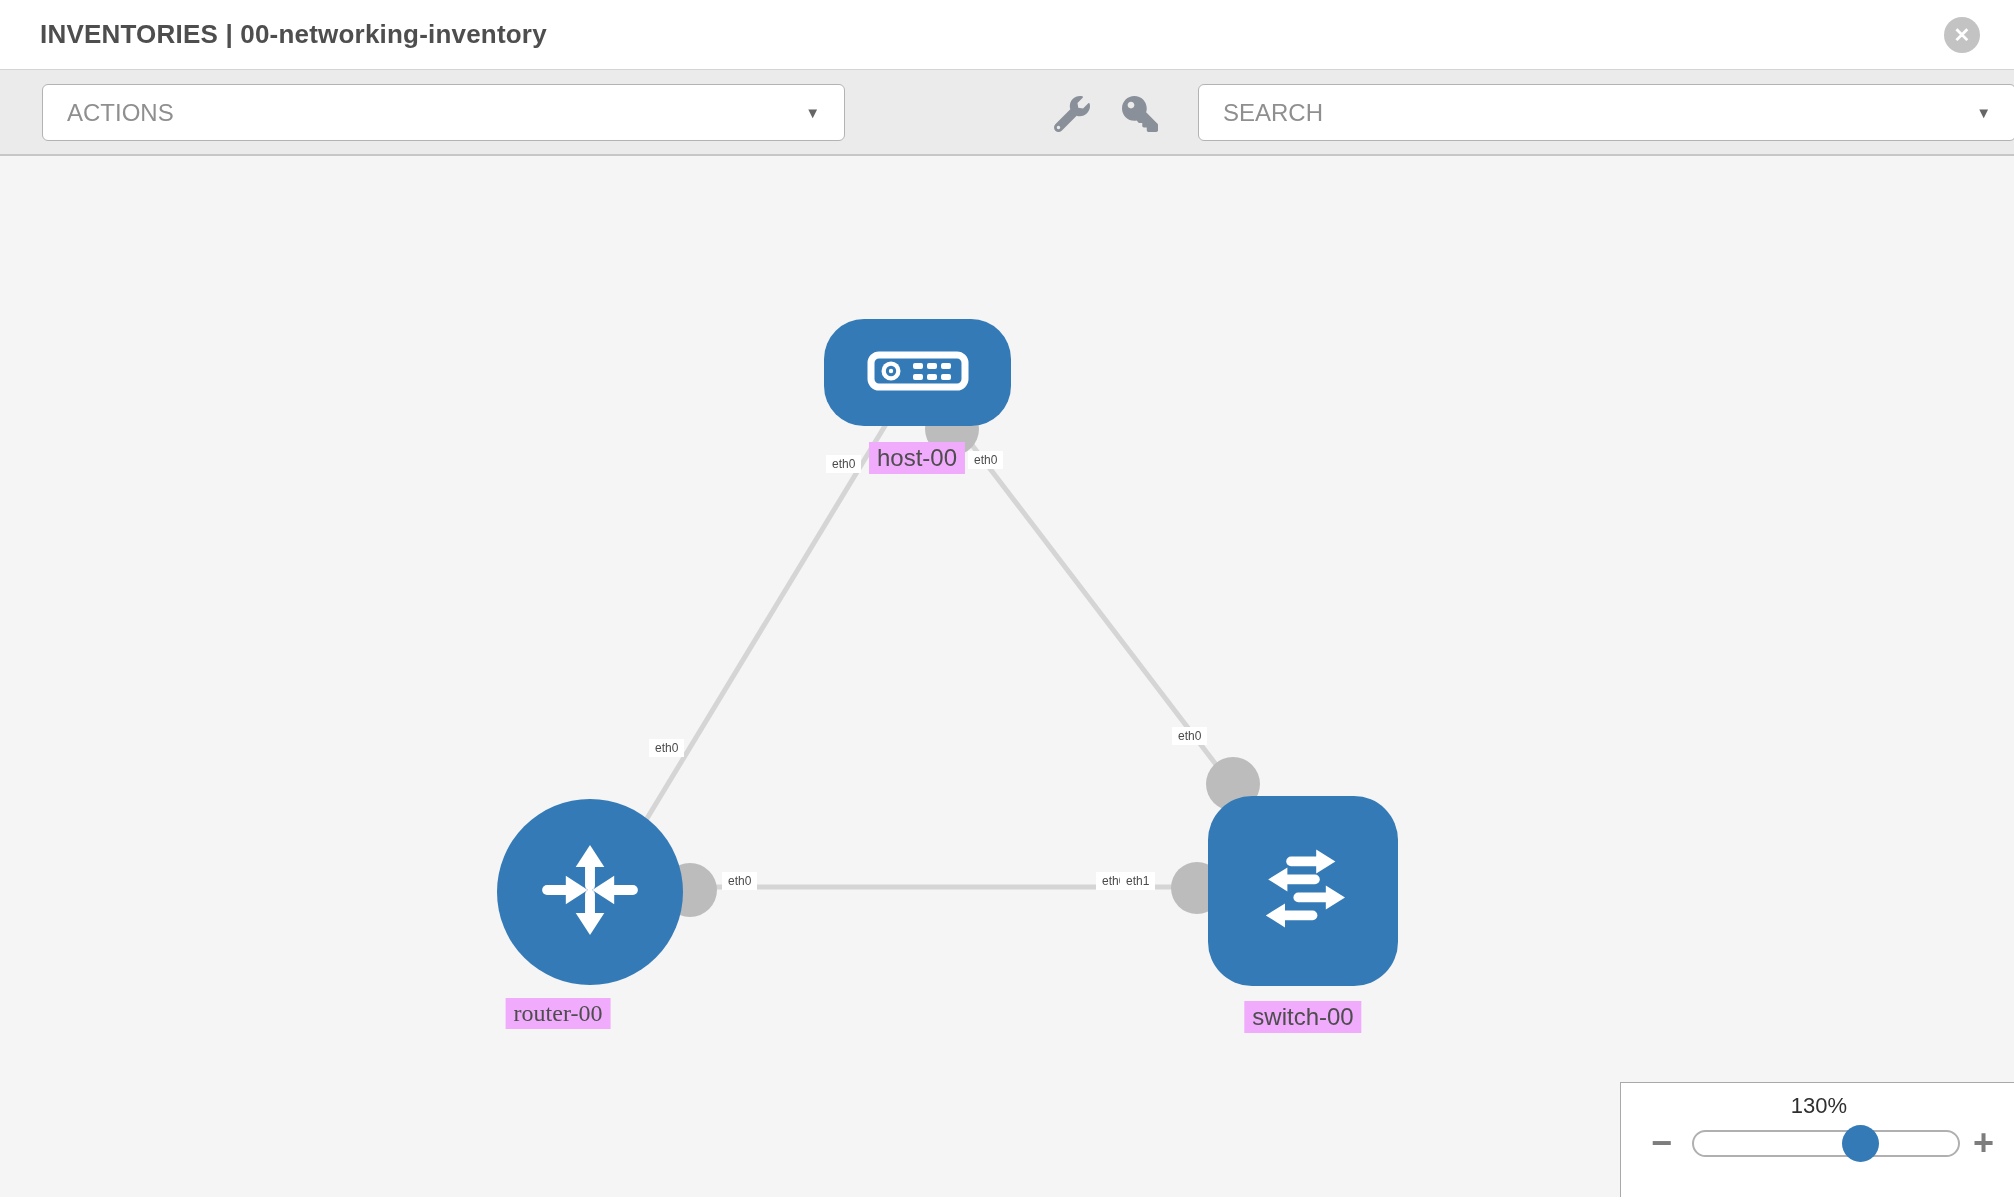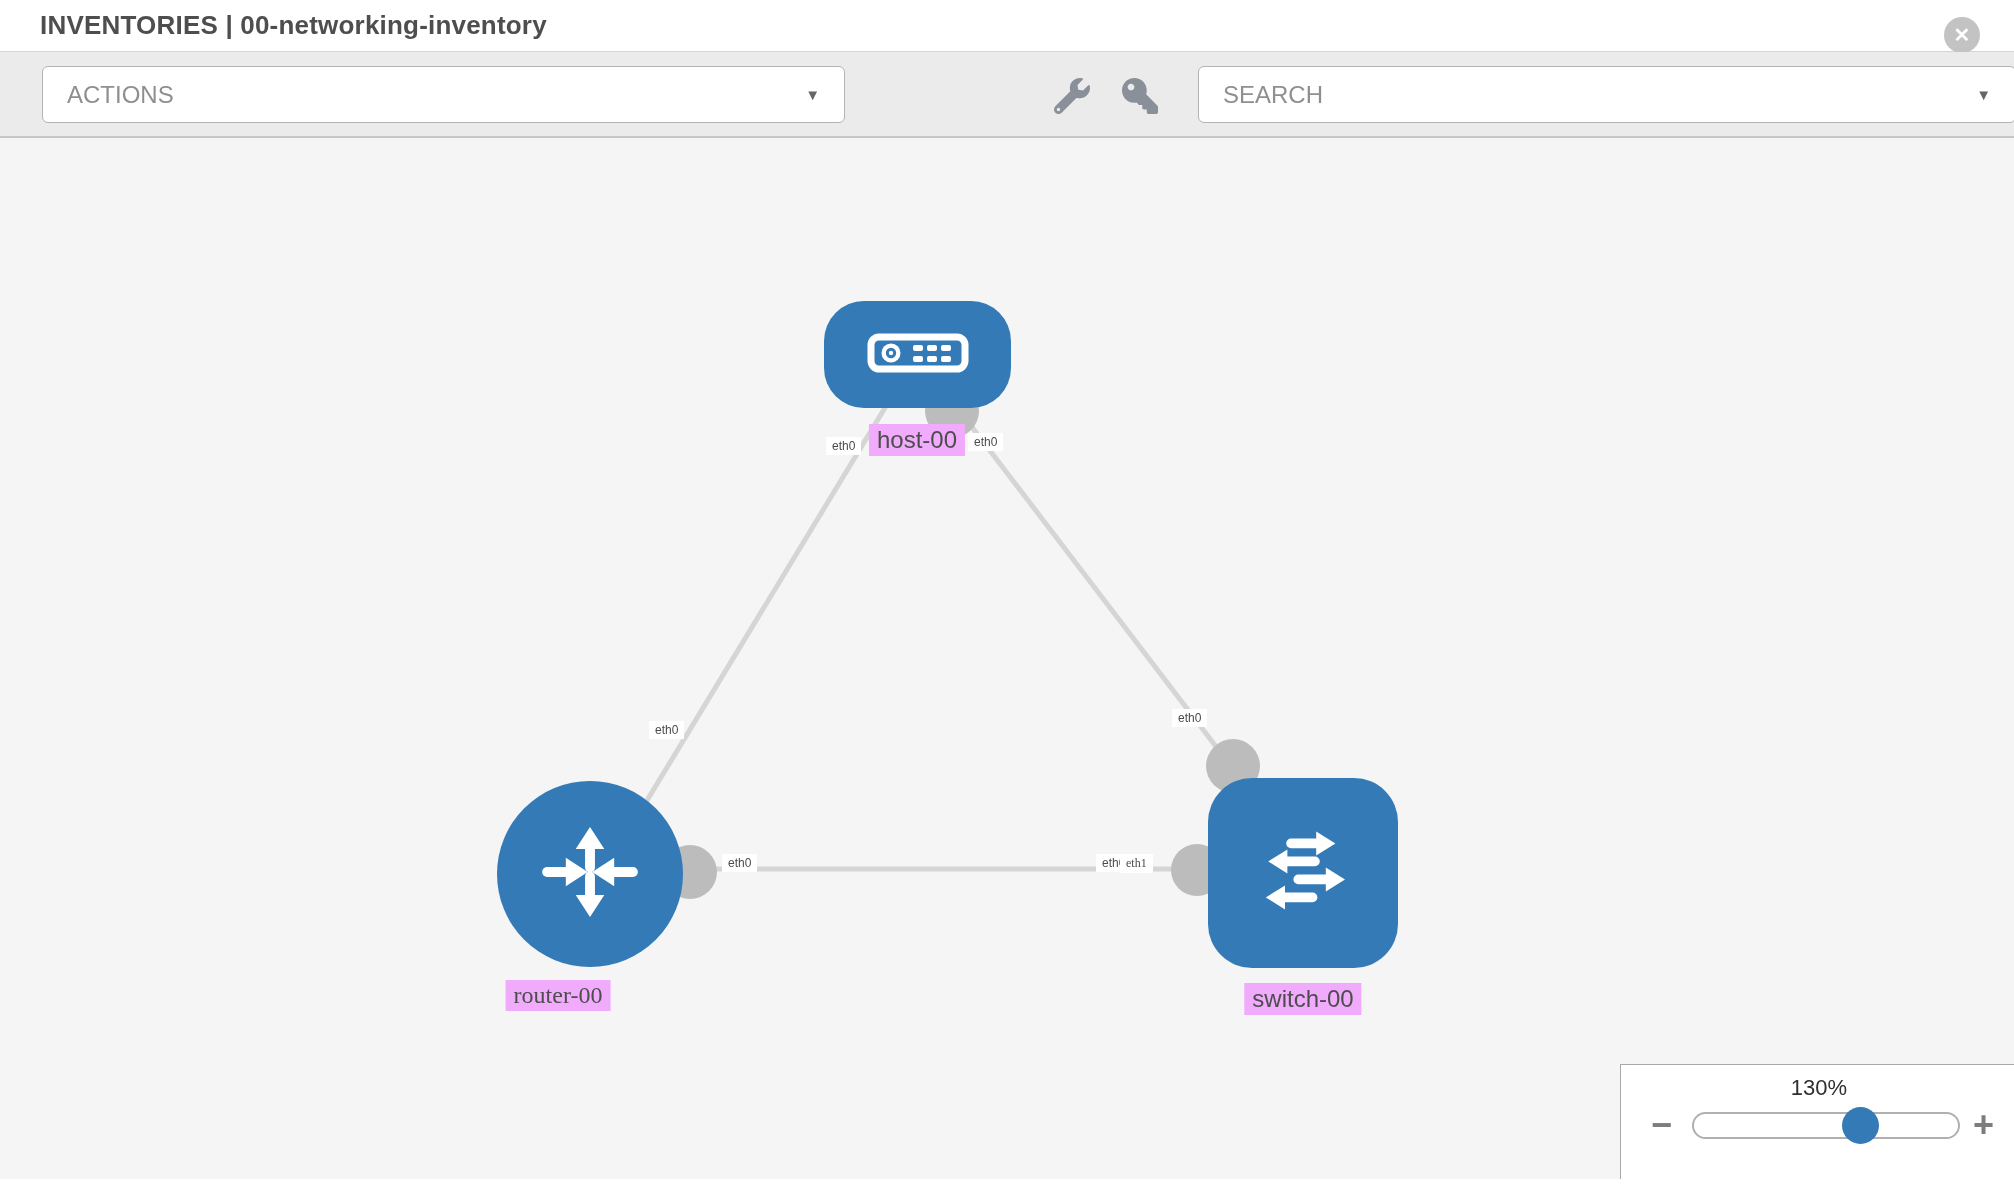--- a/index.html
+++ b/index.html
@@ -1,21 +1,21 @@
 <!DOCTYPE html>
 <html><head>
 <meta charset="utf-8">
 <style>
   * { margin: 0; padding: 0; box-sizing: border-box; }
   html, body { width: 2014px; height: 1200px; overflow: hidden; }
   body { font-family: "Liberation Sans", sans-serif; background: #ffffff; }
 
   
   .header {
-    position: relative; height: 52px; background: #ffffff;
+    position: relative; height: 70px; background: #ffffff;
     border-bottom: 1px solid #d4d4d4;
     display: flex; align-items: center; padding-left: 40px;
   }
   .header-title { font-size: 26px; font-weight: bold; color: #4e4e4e; letter-spacing: 0.2px; }
   .close-btn {
     position: absolute; right: 34px; top: 17px; width: 36px; height: 36px;
     background: #c3c3c3; border-radius: 50%; color: #ffffff;
     display: flex; align-items: center; justify-content: center;
     font-size: 20px; font-weight: bold; cursor: pointer; line-height: 1;
   }
@@ -194,21 +194,21 @@
 
     <span class="node-label" style="left:917px; top:286px;">host-00</span>
     <span class="node-label" style="left:558px; top:842px;font-family:Liberation Serif, serif;">router-00</span>
     <span class="node-label" style="left:1303px; top:845px;text-align:right;">switch-00</span>
 
     <span class="iface-label" style="left:826px; top:299px;">eth0</span>
     <span class="iface-label" style="left:968px; top:295px;">eth0</span>
     <span class="iface-label" style="left:649px; top:583px;">eth0</span>
     <span class="iface-label" style="left:722px; top:716px;">eth0</span>
     <span class="iface-label" style="left:1096px; top:716px;">eth0</span>
-    <span class="iface-label" style="left:1120px; top:716px;font-family:Liberation Serif, serif;">eth1</span>
+    <span class="iface-label" style="left:1120px; top:716px;">eth1</span>
     <span class="iface-label" style="left:1172px; top:571px;">eth0</span>
 
     <div class="zoom-panel">
       <div class="zoom-level">130%</div>
       <div class="zoom-minus">
         <span>−</span>
       </div>
       <div class="zoom-track">
         <div class="zoom-thumb"></div>
       </div>

